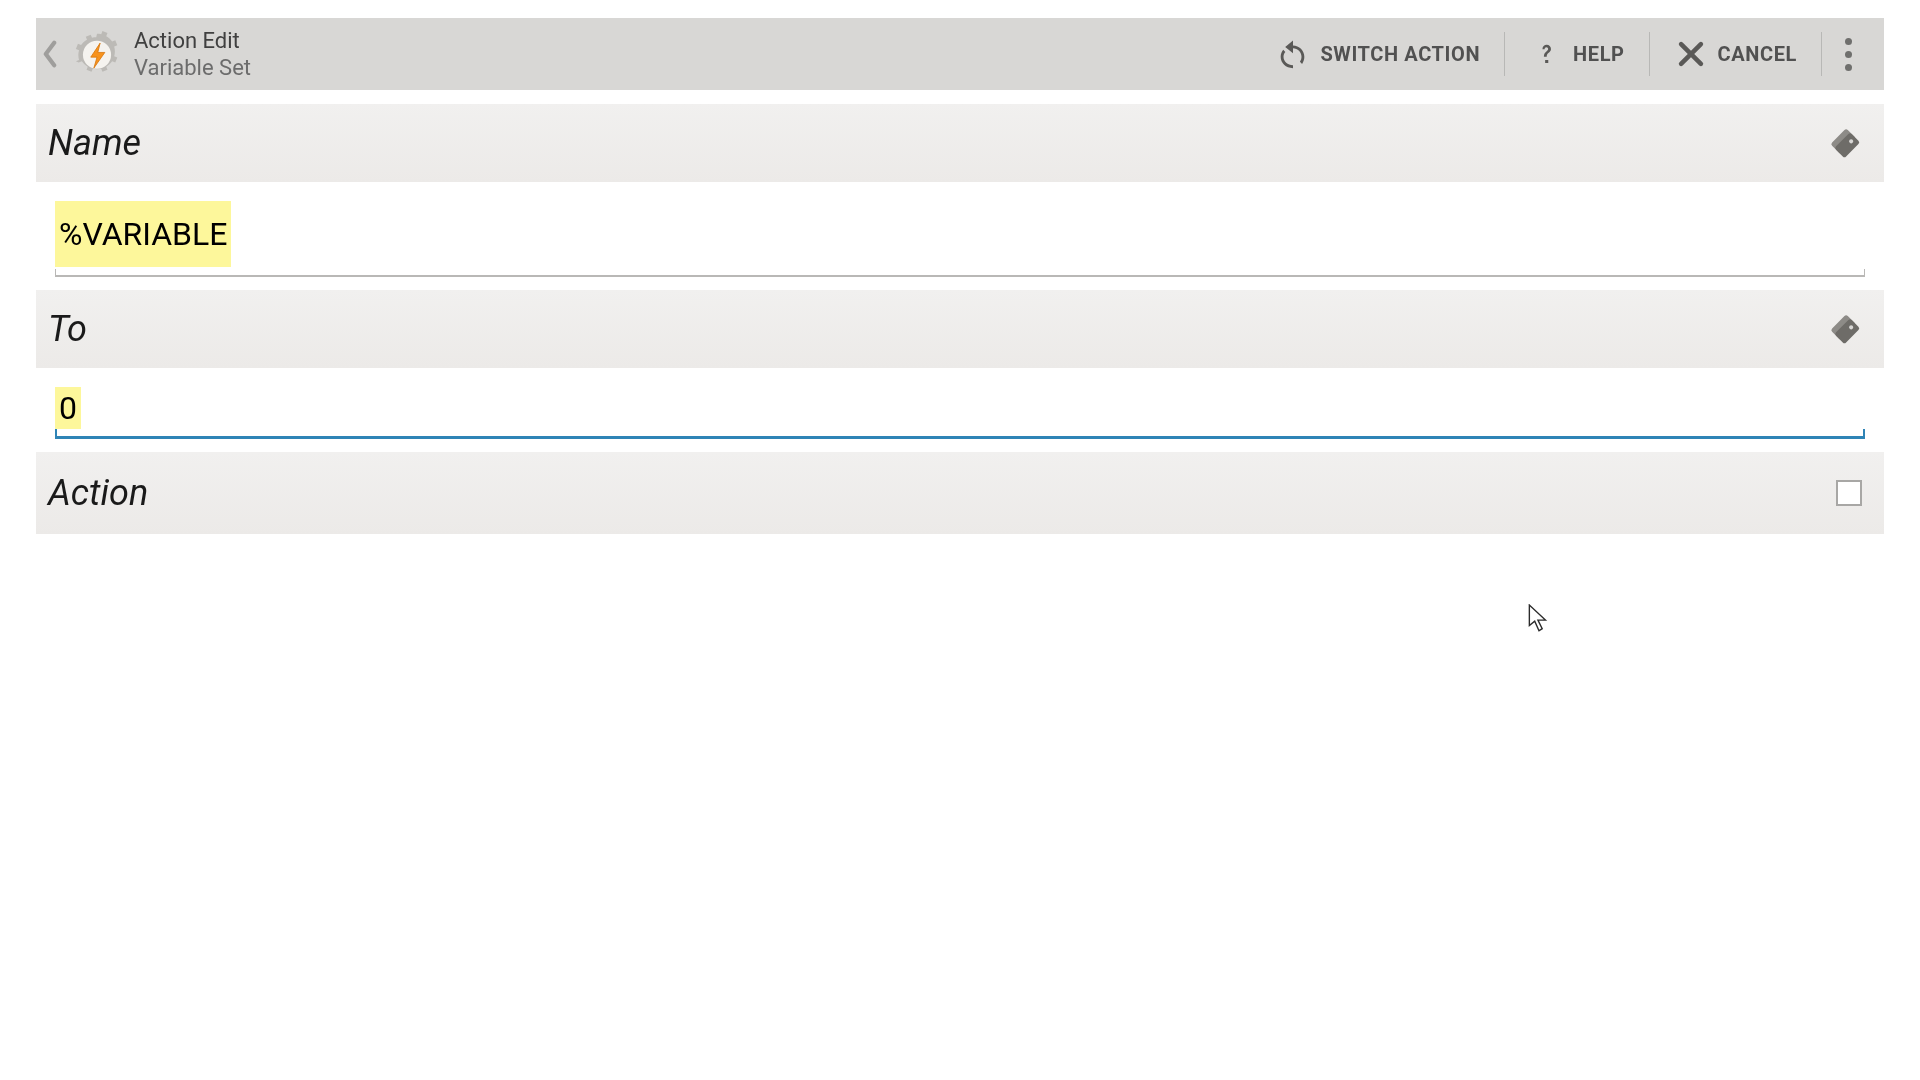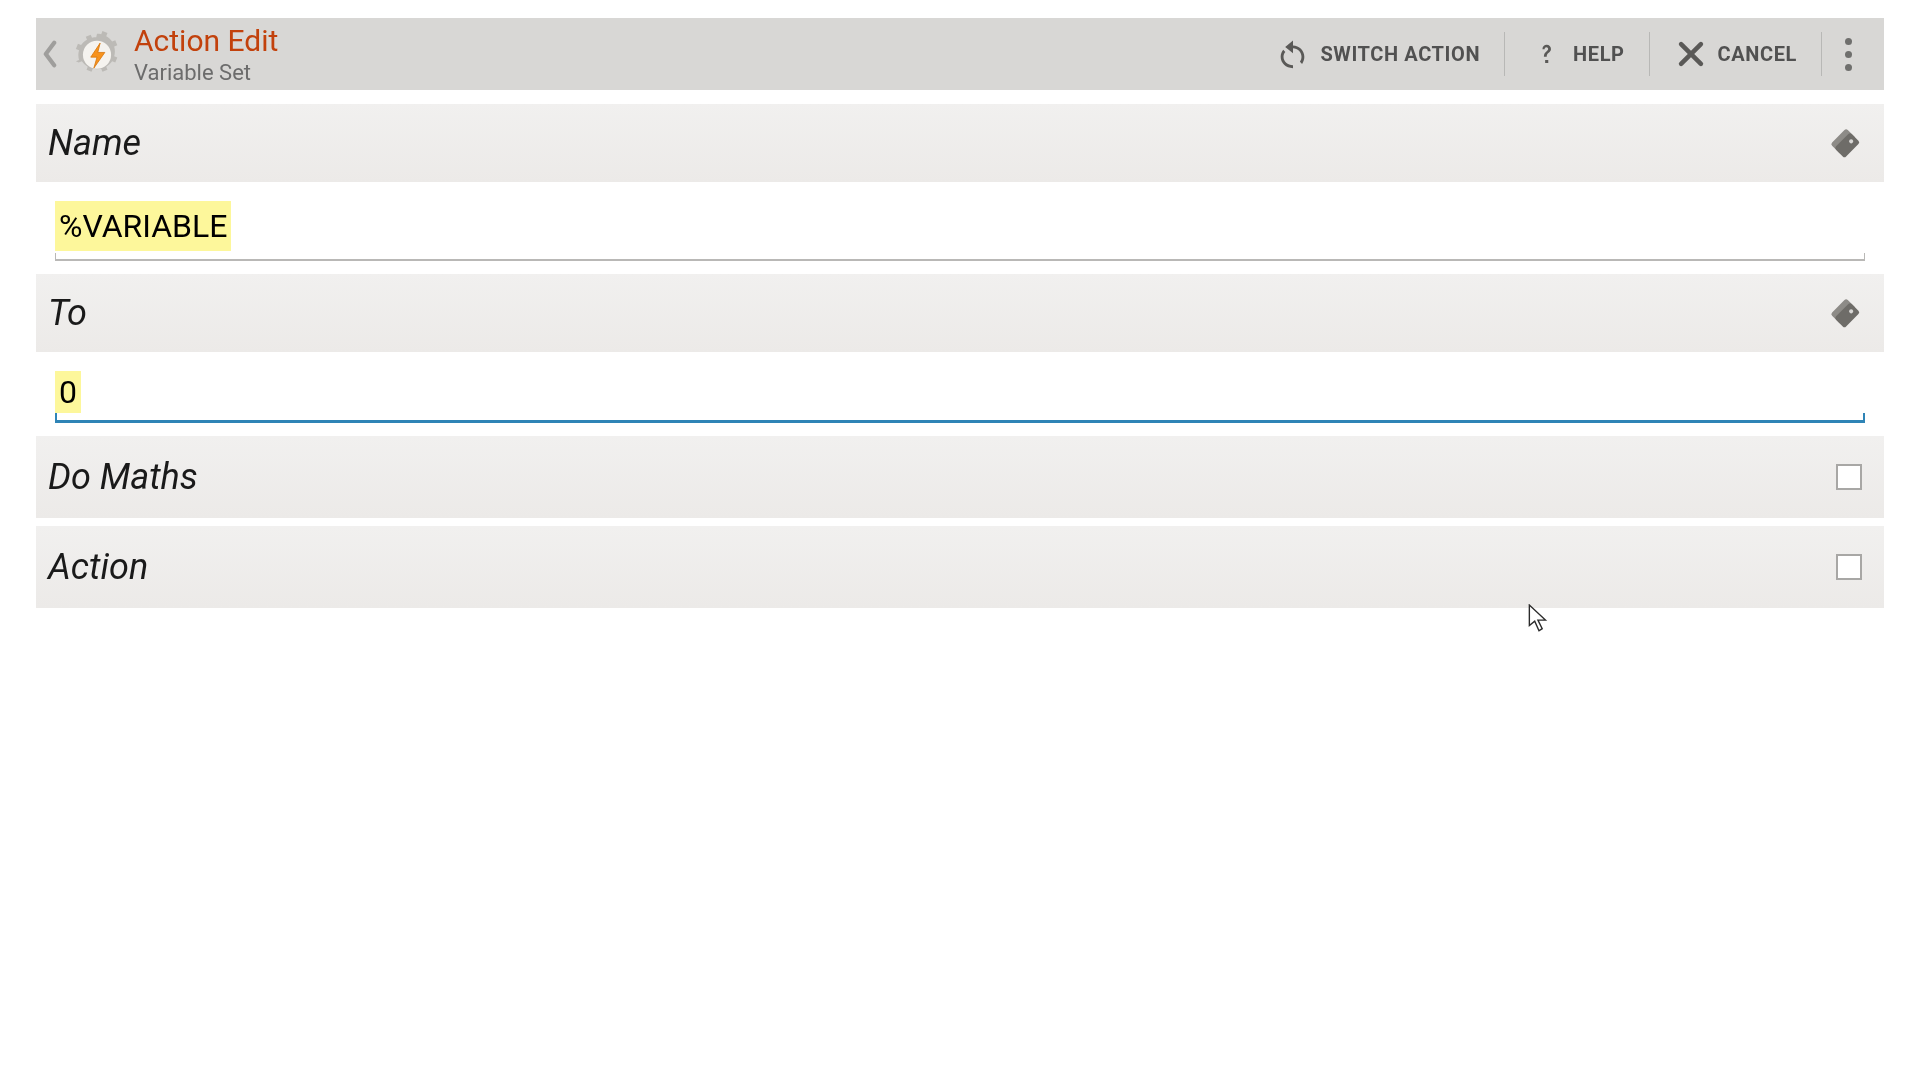--- a/index.html
+++ b/index.html
@@ -8,21 +8,21 @@
   .panel { width: 100%; background: #ffffff; }
   .topbar {
     display: flex; align-items: center; height: 72px;
     background: #d8d7d5; padding: 0 16px 0 0; gap: 6px;
   }
   .back-arrow { width: 28px; display:flex; align-items:center; justify-content:center; color:#9a9a99; }
   .back-arrow svg { width:18px; height:28px; }
   .app-icon-wrap { width:54px; height:54px; display:flex; align-items:center; justify-content:center; }
   .app-icon-wrap svg { width:50px; height:50px; }
   .title-block { display:flex; flex-direction:column; justify-content:center; margin-left:4px; }
-  .title-main { font-size:30px; color:#c2410c; font-weight:400; }
+  .title-main { font-size:22px; color:#404040; font-weight:400; }
   .title-sub { font-size:22px; color:#6c6c6c; margin-top:2px; }
   .spacer { flex:1; }
   .tb-btn { display:flex; align-items:center; gap:10px; padding:0 18px; height:72px; cursor:pointer; }
   .tb-btn svg { width:34px; height:34px; }
   .tb-label { font-size:20px; font-weight:700; letter-spacing:0.6px; color:#515151; }
   .divider { width:1px; height:44px; background:#b8b8b6; }
   .overflow { width:40px; display:flex; align-items:center; justify-content:center; height:72px; cursor:pointer; }
   .overflow .dot { width:7px; height:7px; background:#6f6f6d; border-radius:50%; margin:3px 0; }
   .content { padding: 14px 0 0 0; }
   .section-header {
@@ -138,21 +138,21 @@
               <rect x="12" y="10" width="18" height="28" rx="3" fill="#8d8b87"></rect>
               <rect x="19" y="10" width="18" height="28" rx="3" fill="#6e6c68"></rect>
               <circle cx="28" cy="17" r="2.6" fill="#d8d7d5"></circle>
             </g>
           </svg>
         </div>
       </div>
       <div class="input-row">
         <div class="input-shell normal">
           <span class="rcorner"></span>
-          <span class="hl" style="font-size: 32px; padding: 6px 4px; display: inline-block; margin-bottom: 10px;">%VARIABLE</span>
+          <span class="hl" style="font-size: 32px; padding: 14px 4px; display: inline-block; margin-bottom: 10px;">%VARIABLE</span>
         </div>
       </div>
 
       <div class="section-header">
         <div class="section-title">To</div>
         <div class="tag-icon">
           <svg viewBox="0 0 48 48">
             <g transform="rotate(45 24 24)">
               <rect x="12" y="10" width="18" height="28" rx="3" fill="#8d8b87"></rect>
               <rect x="19" y="10" width="18" height="28" rx="3" fill="#6e6c68"></rect>
@@ -161,24 +161,20 @@
           </svg>
         </div>
       </div>
       <div class="input-row">
         <div class="input-shell focused">
           <span class="rcorner"></span>
           <span class="hl" style="font-size: 32px; padding: 2px 4px; display: inline-block; margin-bottom: 10px;">0</span>
         </div>
       </div>
 
-      <div class="toggle-row">
-        <div class="toggle-label">Do Maths</div>
-        <div class="checkbox"></div>
-      </div>
 
       <div class="toggle-row">
         <div class="toggle-label">Action</div>
         <div class="checkbox"></div>
       </div>
 
 
     </div>
   </div>
 

